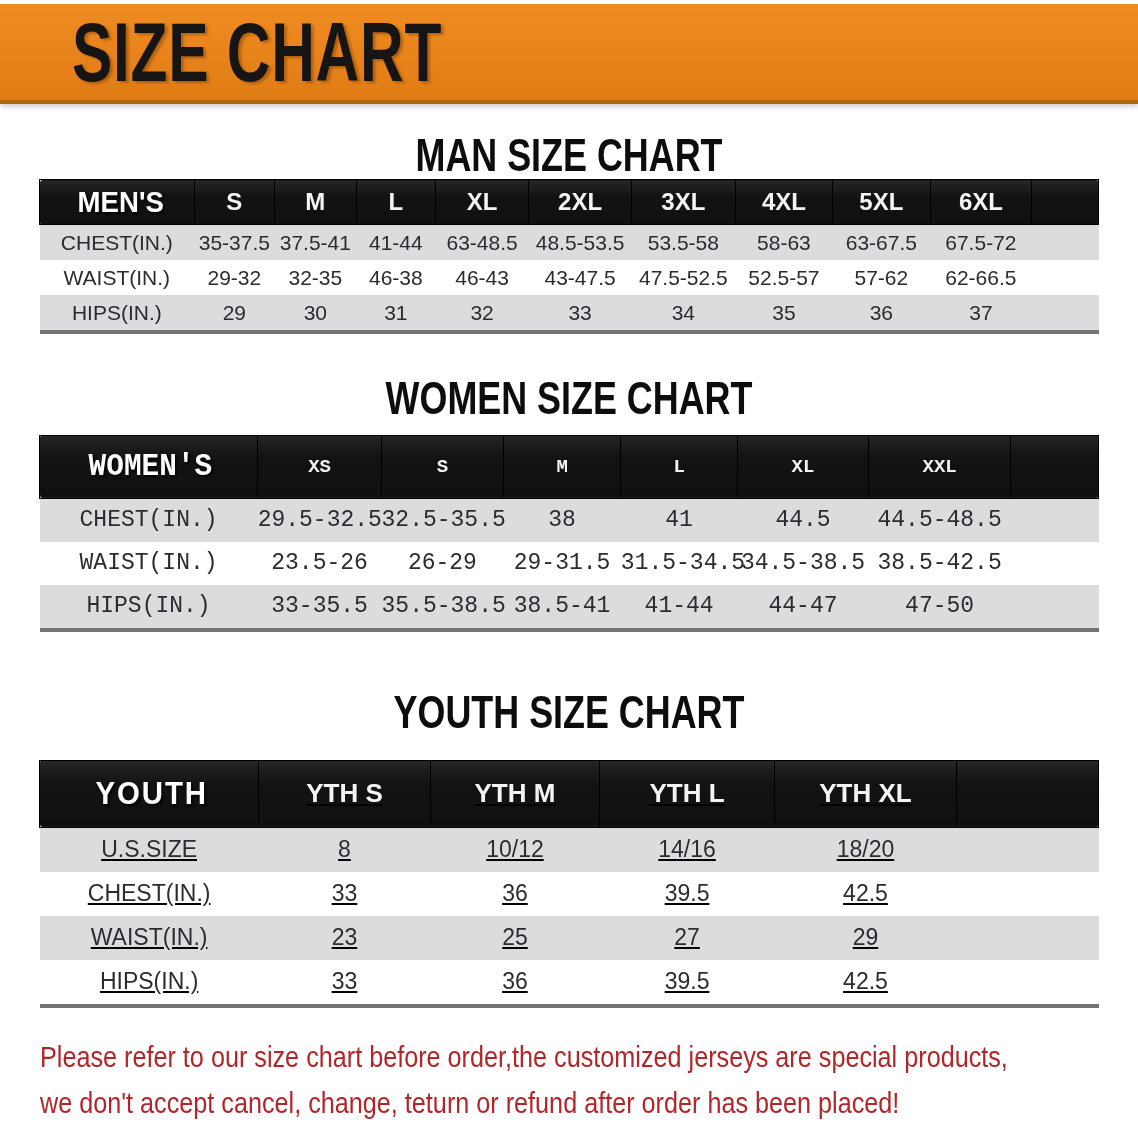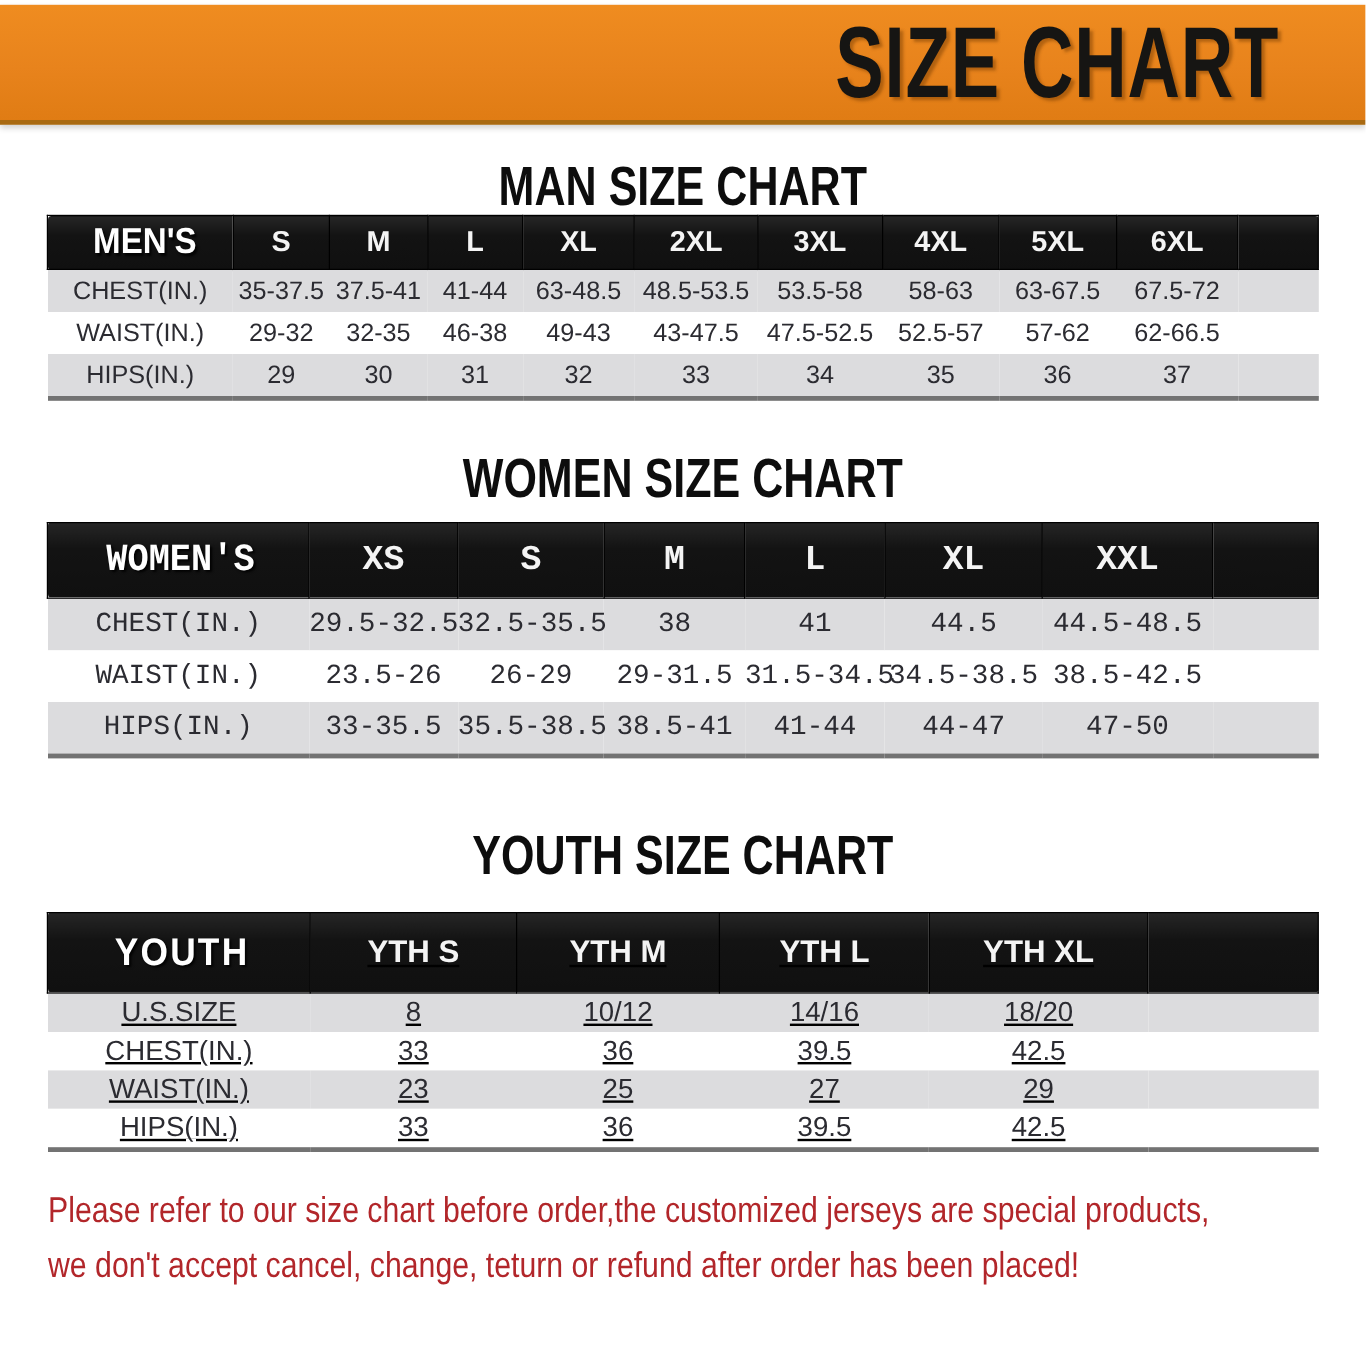--- a/index.html
+++ b/index.html
@@ -18,21 +18,21 @@
   
   .banner {
     margin-top: 4px;
     height: 96px;
     width: 100%;
     background: linear-gradient(180deg, #ef8c20 0%, #e8831c 55%, #e07c14 100%);
     border-bottom: 4px solid #a96a12;
     box-shadow: 0 3px 5px rgba(0,0,0,0.18);
     display: flex;
     align-items: center;
-    justify-content: flex-end;
+    justify-content: flex-start;
   }
   .banner-title {
     display: inline-block;
     font-size: 84px;
     font-weight: bold;
     color: #161513;
     letter-spacing: 1px;
     transform: scaleX(0.72);
     text-shadow: 4px 2px 3px rgba(110,55,0,0.45);
     white-space: nowrap;
@@ -91,33 +91,33 @@
   .tbl-men   .corner-label { font-size: 30px; }
   .tbl-women .corner-label { font-size: 32px; }
   .tbl-youth .corner-label { font-size: 32px; letter-spacing: 2px; }
 
   .size-col {
     text-align: center;
     font-weight: bold;
     white-space: nowrap;
   }
   .tbl-men   .size-col { font-size: 24px; }
-  .tbl-women .size-col { font-size: 29px; }
+  .tbl-women .size-col { font-size: 19px; }
   .tbl-youth .size-col { font-size: 26px; }
 
   .size-table td {
     text-align: center;
     vertical-align: middle;
     color: #2b2b31;
     padding: 0;
     white-space: nowrap;
   }
   .tbl-men   td { height: 35px; font-size: 21px; }
   .tbl-women td { height: 43px; font-size: 23px; }
-  .tbl-youth td { height: 32px; font-size: 23px; }
+  .tbl-youth td { height: 44px; font-size: 23px; }
 
   .row-gray td { background: #dcdcde; }
   .row-white td { background: #ffffff; }
   .size-table tbody tr:last-child td { border-bottom: 4px solid #737373; }
 
   .row-label { color: #222228; }
 
   
   .footnote {
     margin: 26px 0 0 40px;
@@ -183,21 +183,21 @@
       <td>58-63</td>
       <td>63-67.5</td>
       <td>67.5-72</td>
       <td></td>
     </tr>
     <tr class="row-white">
       <td class="row-label">WAIST(IN.)</td>
       <td>29-32</td>
       <td>32-35</td>
       <td>46-38</td>
-      <td>49-43</td>
+      <td>46-43</td>
       <td>43-47.5</td>
       <td>47.5-52.5</td>
       <td>52.5-57</td>
       <td>57-62</td>
       <td>62-66.5</td>
       <td></td>
     </tr>
     <tr class="row-gray">
       <td class="row-label">HIPS(IN.)</td>
       <td>29</td>

